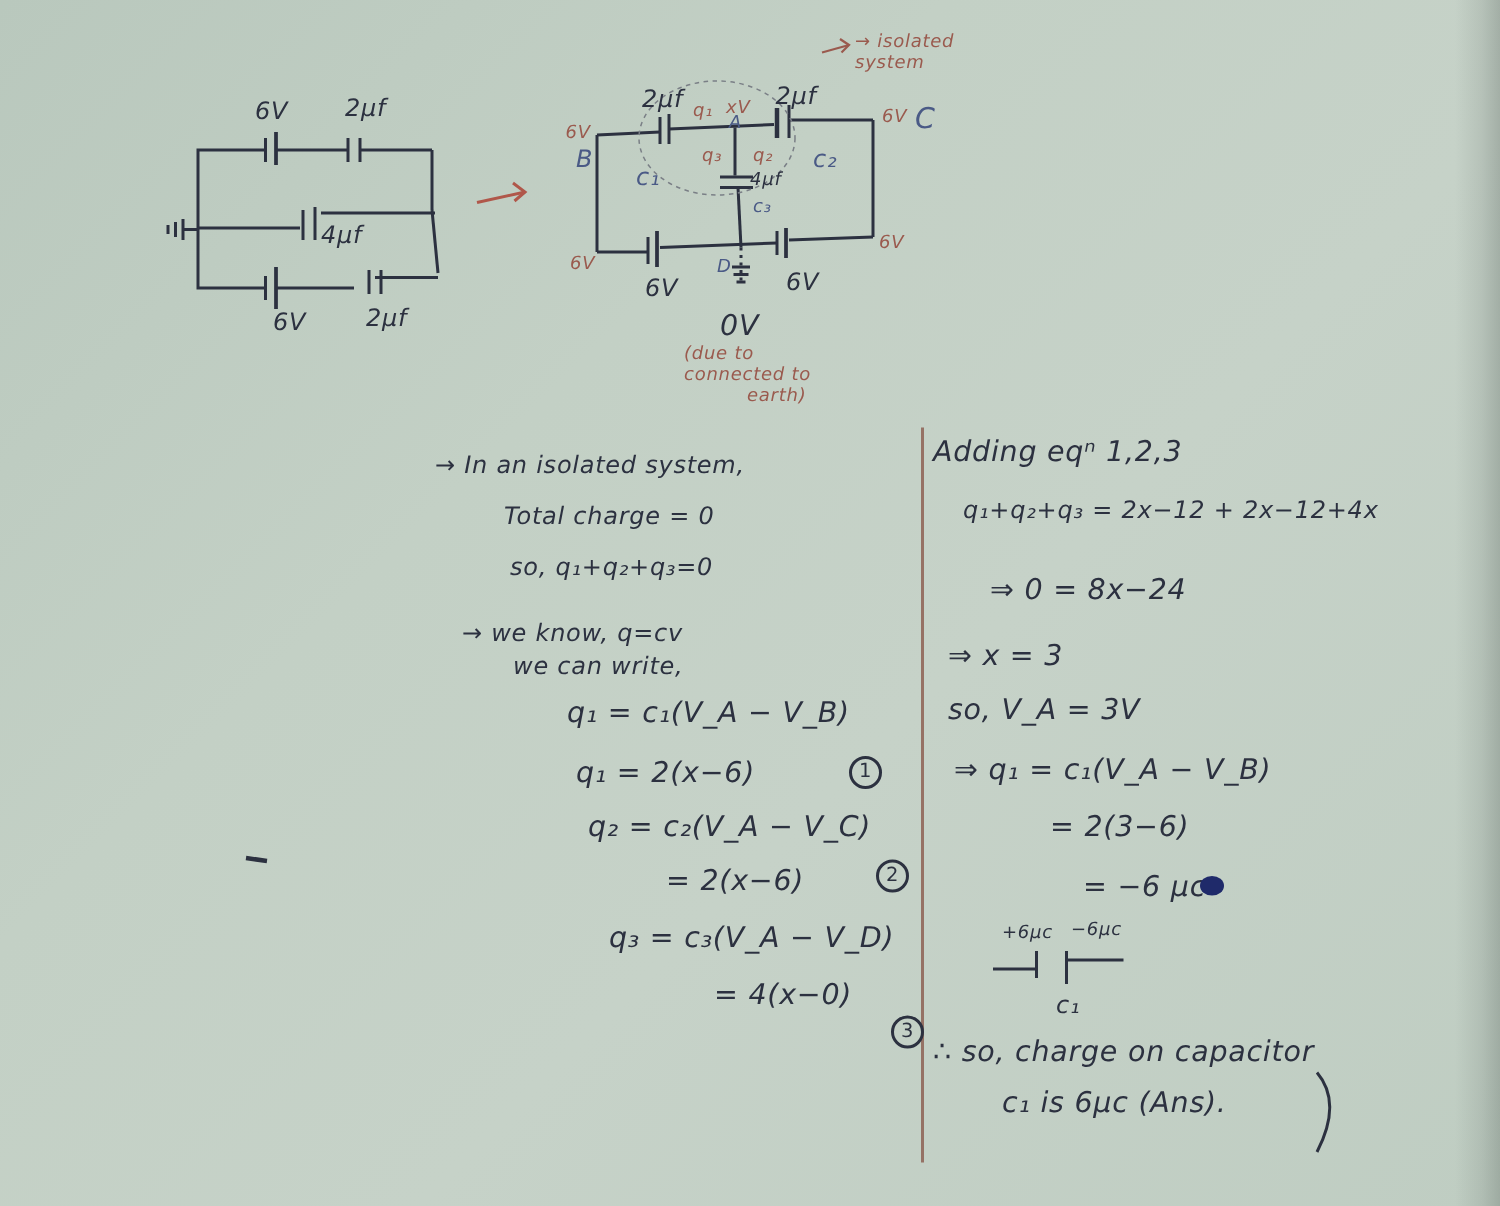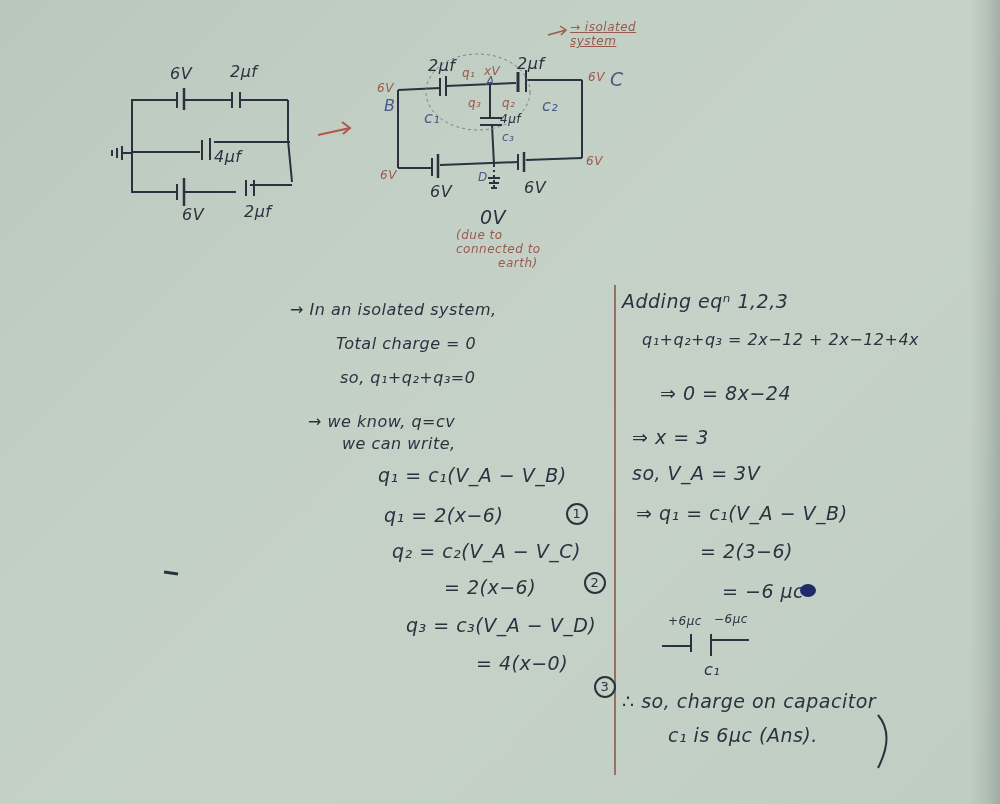--- a/index.html
+++ b/index.html
@@ -127,21 +127,21 @@
 
   <line x1="164" y1="572" x2="178" y2="574" stroke="#2c3140" stroke-width="3"></line>
 </svg>
 
 <div class="hand med" style="left:170px;top:64px;">6V</div>
 <div class="hand med" style="left:230px;top:62px;">2μf</div>
 <div class="hand med" style="left:214px;top:147px;">4μf</div>
 <div class="hand med" style="left:182px;top:205px;">6V</div>
 <div class="hand med" style="left:244px;top:202px;">2μf</div>
 
-<div class="hand small red" style="left:570px;top:20px;line-height:14px;width:70px;white-space:normal;text-decoration:underline;">→ isolated system</div>
+<div class="hand small red" style="left:570px;top:20px;line-height:14px;width:70px;white-space:normal;">→ isolated system</div>
 <div class="hand med" style="left:428px;top:56px;">2μf</div>
 <div class="hand med" style="left:517px;top:54px;">2μf</div>
 <div class="hand small red" style="left:377px;top:81px;">6V</div>
 <div class="hand med blue" style="left:384px;top:96px;">B</div>
 <div class="hand small red" style="left:588px;top:70px;">6V</div>
 <div class="hand big blue" style="left:610px;top:68px;">C</div>
 <div class="hand small red" style="left:484px;top:64px;">xV</div>
 <div class="hand small blue" style="left:486px;top:74px;">A</div>
 <div class="hand small red" style="left:462px;top:66px;">q₁</div>
 <div class="hand small red" style="left:502px;top:96px;text-align:right;">q₂</div>

